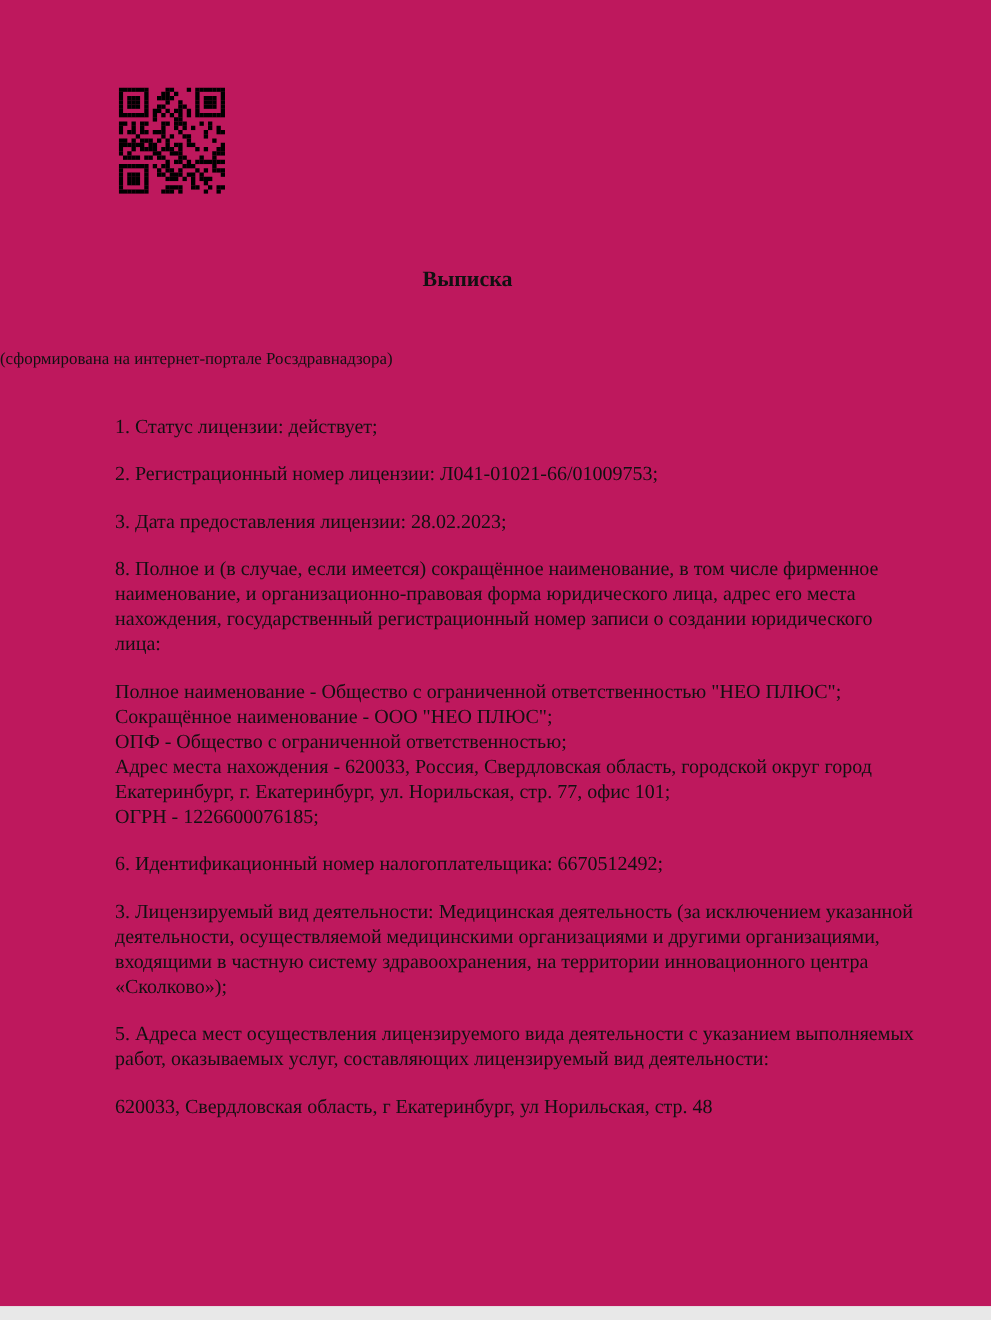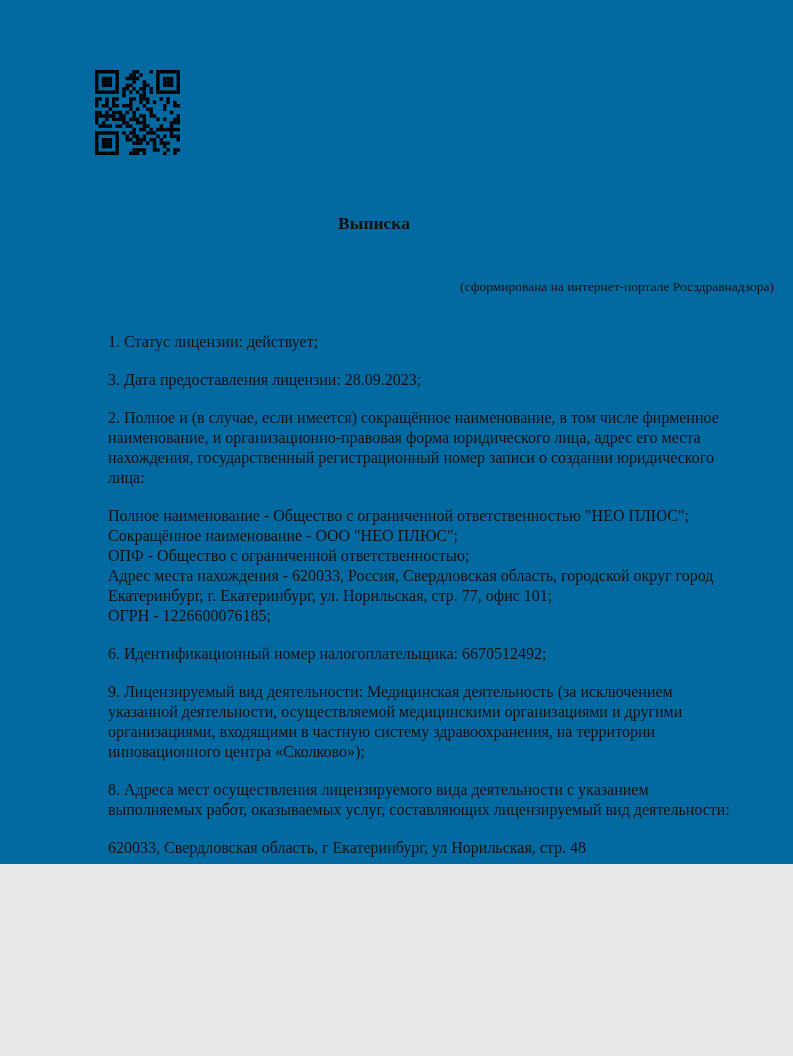--- a/index.html
+++ b/index.html
@@ -1,21 +1,21 @@
 <!DOCTYPE html>
 <html><head>
 <meta charset="utf-8">
 <style>
   html, body { margin: 0; padding: 0; background: #e8e8e8; }
   .page {
     position: relative;
     width: 793px;
-    height: 864px;
+    height: 1045px;
     margin: 0 auto;
-    background: #0369a1;
+    background: #be185d;
     font-family: "Liberation Serif", serif;
     color: #111111;
     overflow: hidden;
   }
   .qr {
     position: absolute;
     left: 95px;
     top: 70px;
     width: 85px;
     height: 85px;
@@ -27,36 +27,35 @@
     width: 748px;
     text-align: center;
     font-weight: bold;
     font-size: 17.5px;
     line-height: 24px;
     white-space: nowrap;
   }
   .subtitle {
     position: absolute;
     top: 279px;
-    left: 16px;
+    left: 0;
     width: 758px;
-    text-align: right;
     font-size: 13.5px;
     line-height: 16px;
   }
   .content {
     position: absolute;
     top: 332px;
     left: 92px;
     width: 646px;
     font-size: 16px;
     line-height: 20px;
   }
   .para {
-    margin: 0 0 18px 16px;
+    margin: 0 0 18px 0;
     white-space: pre-line;
   }
 </style>
 </head>
 <body>
 
 <div class="page">
 
   <div class="qr" id="qr"><svg xmlns="http://www.w3.org/2000/svg" width="85" height="85" fill="#000000">
         <rect x="0.00" y="0.00" width="3.46" height="3.46"></rect>
@@ -351,26 +350,27 @@
       </svg></div>
 
   <div class="titles">
     <div>Выписка</div>
   </div>
 
   <div class="subtitle">(сформирована на интернет-портале Росздравнадзора)</div>
 
   <div class="content">
     <p class="para">1. Статус лицензии: действует;</p>
-    <p class="para">3. Дата предоставления лицензии: 28.09.2023;</p>
-    <p class="para">2. Полное и (в случае, если имеется) сокращённое наименование, в том числе фирменное наименование, и организационно-правовая форма юридического лица, адрес его места нахождения, государственный регистрационный номер записи о создании юридического лица:</p>
+    <p class="para">2. Регистрационный номер лицензии: Л041-01021-66/01009753;</p>
+    <p class="para">3. Дата предоставления лицензии: 28.02.2023;</p>
+    <p class="para">8. Полное и (в случае, если имеется) сокращённое наименование, в том числе фирменное наименование, и организационно-правовая форма юридического лица, адрес его места нахождения, государственный регистрационный номер записи о создании юридического лица:</p>
     <p class="para">Полное наименование - Общество с ограниченной ответственностью "НЕО ПЛЮС";
 Сокращённое наименование - ООО "НЕО ПЛЮС";
 ОПФ - Общество с ограниченной ответственностью;
 Адрес места нахождения - 620033, Россия, Свердловская область, городской округ город Екатеринбург, г. Екатеринбург, ул. Норильская, стр. 77, офис 101;
 ОГРН - 1226600076185;</p>
     <p class="para">6. Идентификационный номер налогоплательщика: 6670512492;</p>
-    <p class="para">9. Лицензируемый вид деятельности: Медицинская деятельность (за исключением указанной деятельности, осуществляемой медицинскими организациями и другими организациями, входящими в частную систему здравоохранения, на территории инновационного центра «Сколково»);</p>
-    <p class="para">8. Адреса мест осуществления лицензируемого вида деятельности с указанием выполняемых работ, оказываемых услуг, составляющих лицензируемый вид деятельности:</p>
+    <p class="para">3. Лицензируемый вид деятельности: Медицинская деятельность (за исключением указанной деятельности, осуществляемой медицинскими организациями и другими организациями, входящими в частную систему здравоохранения, на территории инновационного центра «Сколково»);</p>
+    <p class="para">5. Адреса мест осуществления лицензируемого вида деятельности с указанием выполняемых работ, оказываемых услуг, составляющих лицензируемый вид деятельности:</p>
     <p class="para">620033, Свердловская область, г Екатеринбург, ул Норильская, стр. 48</p>
   </div>
 
 </div>
 
 </body></html>

